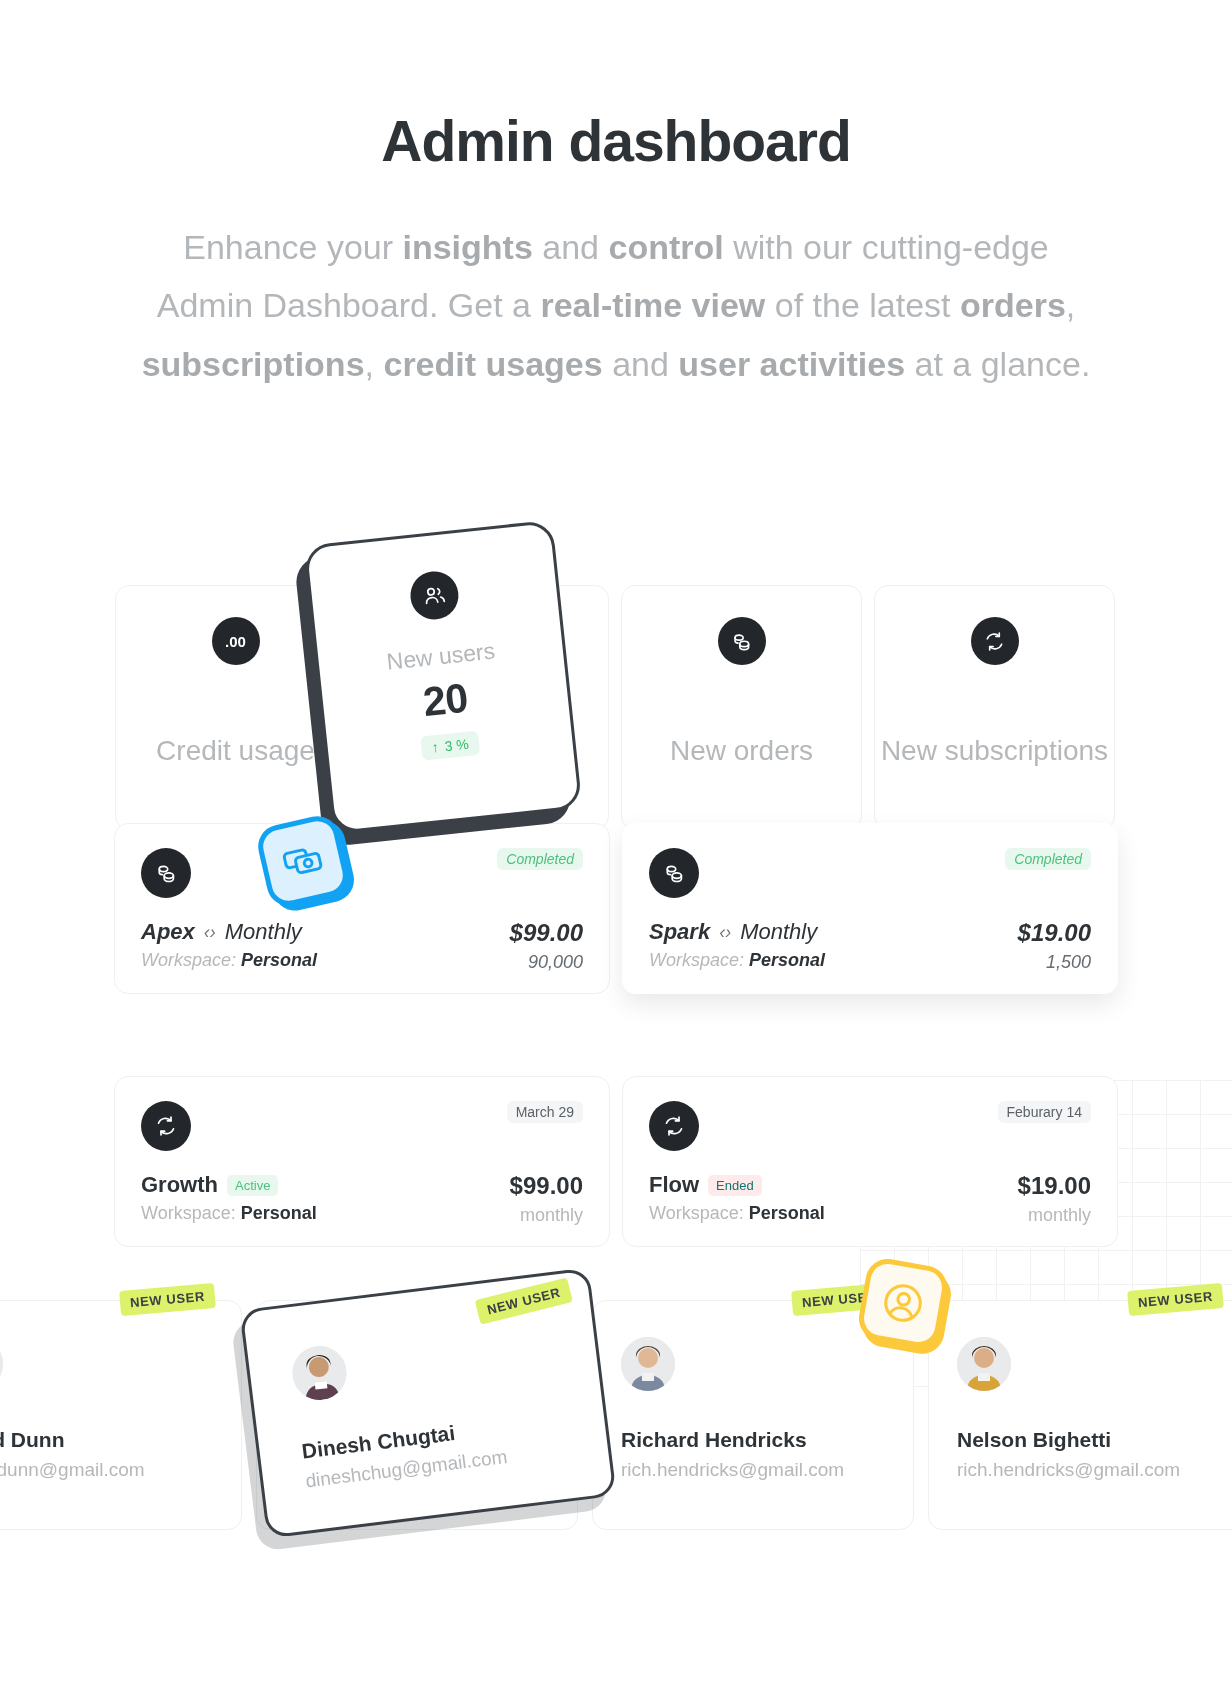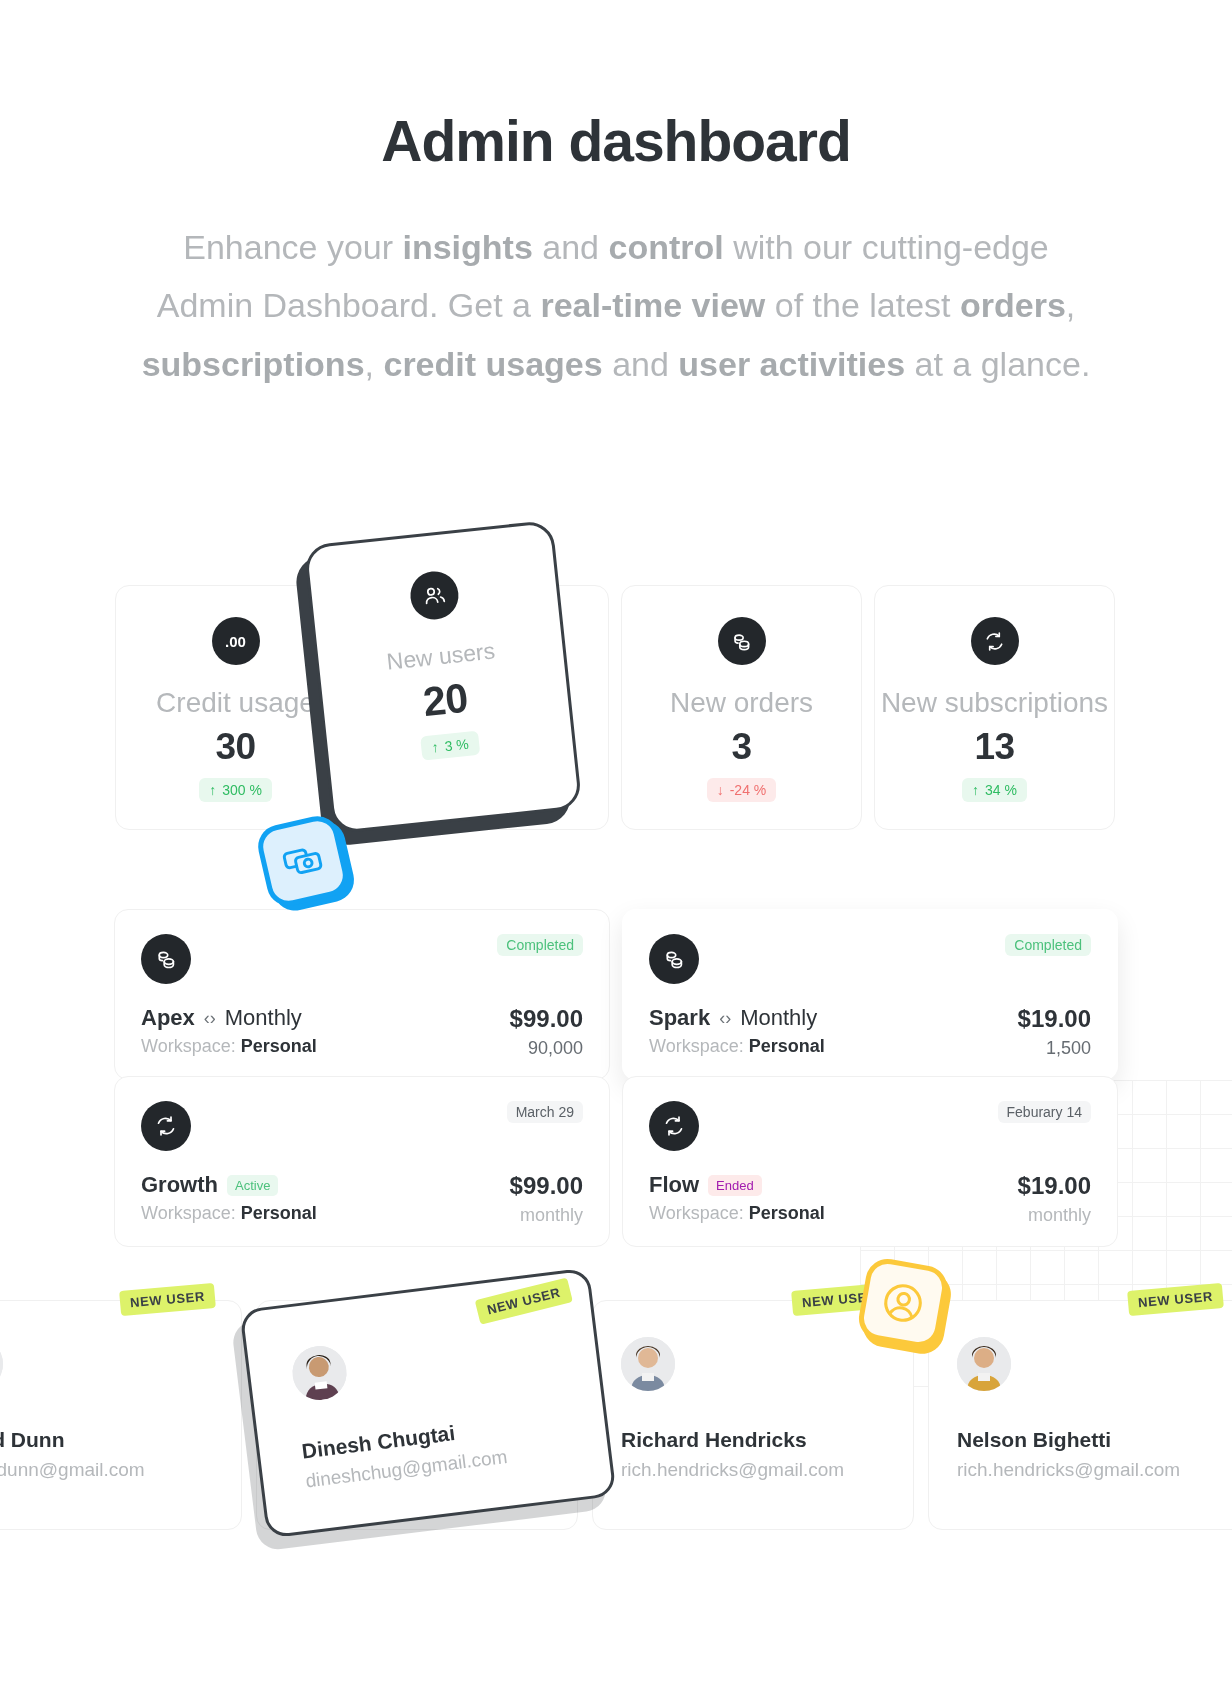--- a/index.html
+++ b/index.html
@@ -44,20 +44,21 @@
 
   
   .stats { position: absolute; left: 115px; top: 585px; width: 1000px; display: flex; gap: 12px; }
   .stat-card {
     width: 241px; height: 245px;
     border: 1px solid #f0f0f0;
     border-radius: 14px;
     background: #fff;
     display: flex; flex-direction: column; align-items: center;
     padding-top: 31px;
+    gap: 48px;
   }
   .stat-icon {
     width: 48px; height: 48px; border-radius: 50%;
     background: #23272b; color: #fff;
     display: flex; align-items: center; justify-content: center;
     font-size: 15px; font-weight: 700;
     flex: none;
   }
   .stat-label { margin-top: 22px; font-size: 28px; color: #b5b8bb; }
   .stat-value { margin-top: 7px; font-size: 37px; font-weight: 700; color: #2e3338; letter-spacing: -0.5px; }
@@ -105,21 +106,21 @@
     width: 82px; height: 82px; border-radius: 22px;
     background: #fffaf0; border: 5px solid #fcc93b;
     transform: rotate(10deg);
     box-shadow: 5px 6px 0 0 #fcc93b;
     display: flex; align-items: center; justify-content: center;
     z-index: 6;
   }
 
   
   .rowgrid { position: absolute; left: 114px; width: 1004px; display: flex; gap: 12px; }
-  .row-orders { top: 909px; }
+  .row-orders { top: 823px; font-style: italic; }
   .row-subs { top: 1076px; }
   .item-card {
     flex: 1;
     height: 171px;
     border: 1px solid #f0f0f0;
     border-radius: 14px;
     background: #fff;
     padding: 24px 26px 0 26px;
     position: relative;
   }
@@ -137,21 +138,21 @@
     font-size: 14px; padding: 3px 9px; border-radius: 6px;
   }
   .tag.green { background: #e9f8ef; color: #4cc17c; }
   .tag.grey { background: #f4f5f6; color: #5b6167; }
   .item-body { margin-top: 21px; display: flex; align-items: flex-start; justify-content: space-between; }
   .item-name { font-size: 22px; font-weight: 700; color: #2e3338; display: flex; align-items: center; gap: 9px; }
   .item-name .sep { color: #6d7378; font-weight: 400; font-size: 18px; }
   .item-name .plan { font-weight: 400; color: #2e3338; }
   .badge-inline { font-size: 13px; padding: 3px 8px; border-radius: 5px; font-weight: 400; }
   .badge-inline.active { background: #e9f8ef; color: #4cc17c; }
-  .badge-inline.ended { background: #fdeaea; color: #a21caf; }
+  .badge-inline.ended { background: #fdeaea; color: #0f766e; }
   .item-sub { margin-top: 5px; font-size: 18px; color: #b5b8bb; }
   .item-sub b { color: #2e3338; font-weight: 700; }
   .item-price { font-size: 24px; font-weight: 700; color: #2e3338; text-align: right; }
   .item-meta { margin-top: 5px; font-size: 18px; color: #666c72; text-align: right; }
   .item-meta.muted { color: #b5b8bb; }
 
   
   .users { position: absolute; left: -80px; top: 1300px; width: 1420px; display: flex; gap: 14px; }
   .user-card {
     width: 322px; height: 230px;

